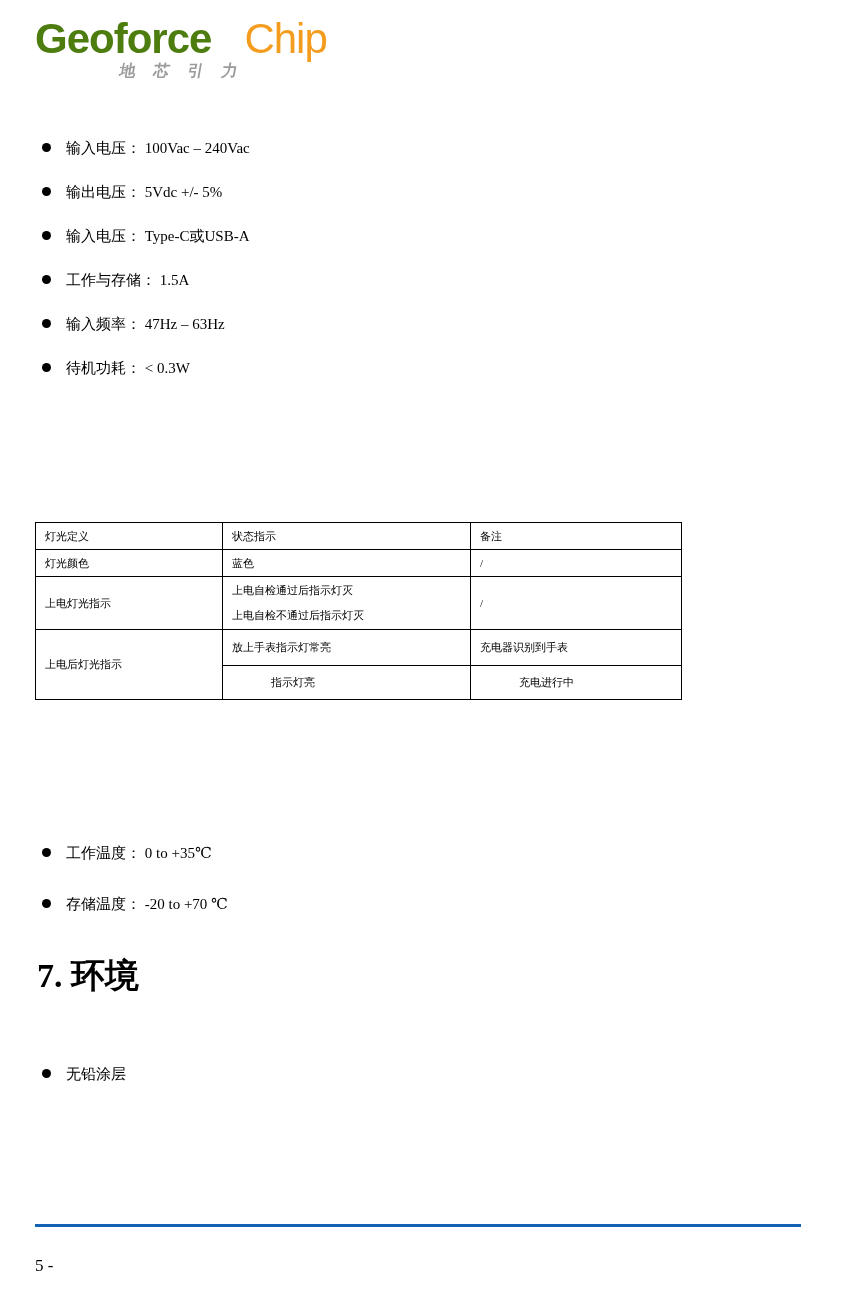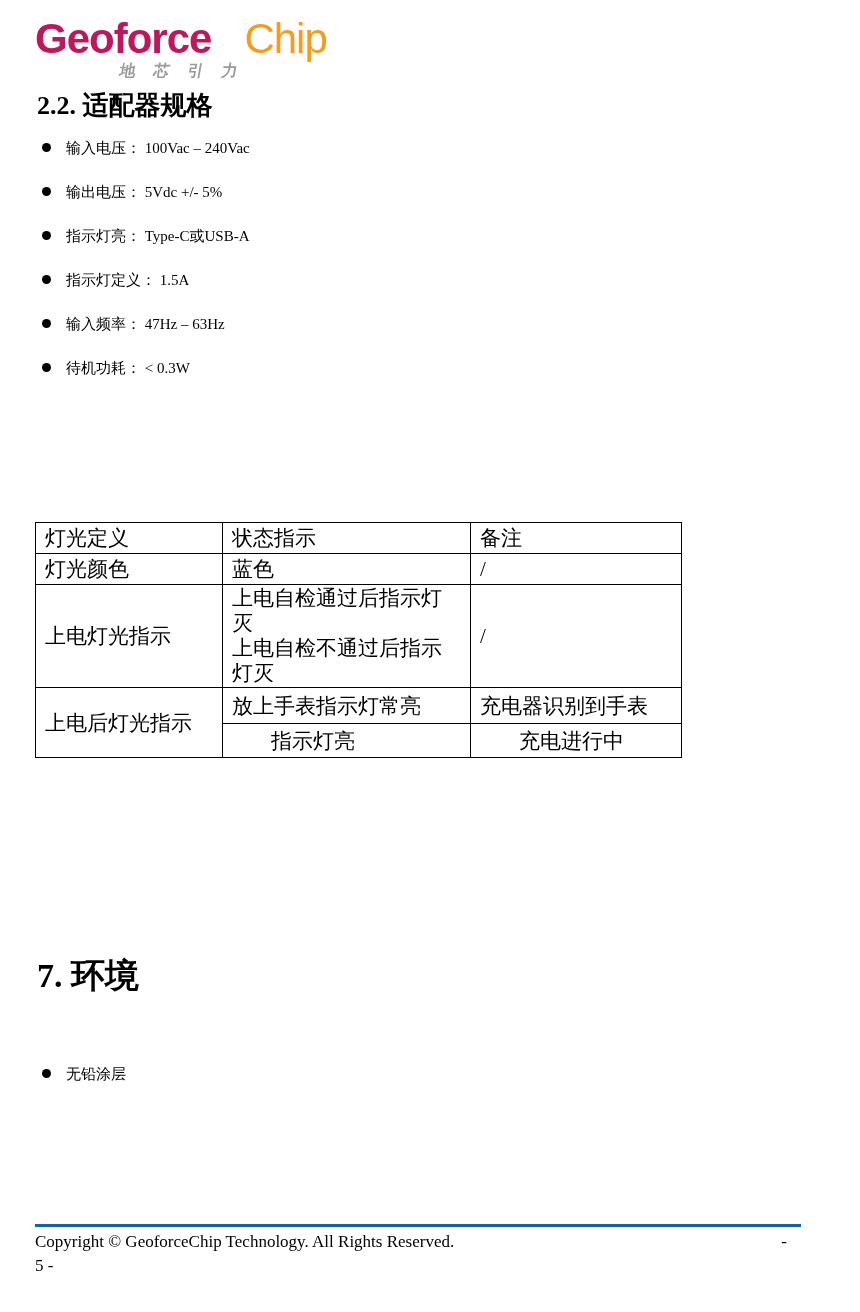--- a/index.html
+++ b/index.html
@@ -82,21 +82,21 @@
     background: #000000;
     margin: 5px 15px 0 0;
   }
 
   
   .spec-table {
     position: absolute;
     left: 35px;
     top: 522px;
     border-collapse: collapse;
-    font-size: 21px;
+    font-size: 11px;
     table-layout: fixed;
     border-radius: 19px;
   }
   .spec-table td {
     border: 1.5px solid #000000;
     padding: 1px 9px;
     vertical-align: middle;
     overflow: hidden;
   }
   .col-1 { width: 187px; }
@@ -137,41 +137,40 @@
     font-size: 17px;
     line-height: 24px;
   }
 </style>
 </head>
 <body>
 
 <div class="page">
 
   <div class="logo-line">
-    <span class="logo-primary" style="color: #be185d;">Geoforce</span><span class="logo-secondary" style="color: rgb(244, 156, 30);">Chip</span>
+    <span class="logo-primary" style="color: #4d7c0f;">Geoforce</span><span class="logo-secondary" style="color: rgb(244, 156, 30);">Chip</span>
   </div>
   <div class="logo-tagline" style="color: rgb(155, 155, 155);">地 芯 引 力</div>
 
-  <div class="heading-sub">2.2. 适配器规格</div>
   <div class="bullet-list" id="adapter-list">
     <div class="bullet-item">
       <span class="dot"></span>
       <span>输入电压： 100Vac – 240Vac</span>
     </div>
     <div class="bullet-item">
       <span class="dot"></span>
       <span>输出电压： 5Vdc +/- 5%</span>
     </div>
     <div class="bullet-item">
       <span class="dot"></span>
-      <span>指示灯亮： Type-C或USB-A</span>
-    </div>
-    <div class="bullet-item">
-      <span class="dot"></span>
-      <span>指示灯定义： 1.5A</span>
+      <span>输入电压： Type-C或USB-A</span>
+    </div>
+    <div class="bullet-item">
+      <span class="dot"></span>
+      <span>工作与存储： 1.5A</span>
     </div>
     <div class="bullet-item">
       <span class="dot"></span>
       <span>输入频率： 47Hz – 63Hz</span>
     </div>
     <div class="bullet-item">
       <span class="dot"></span>
       <span>待机功耗： &lt; 0.3W</span>
     </div>
   </div>
@@ -207,29 +206,35 @@
       <td>放上手表指示灯常亮</td>
       <td>充电器识别到手表</td>
     </tr>
     <tr class="row-4">
       <td>指示灯亮</td>
       <td>充电进行中</td>
     </tr>
   </tbody>
     </table>
 
+  <div class="bullet-list" id="storage-list">
+    <div class="bullet-item">
+      <span class="dot"></span>
+      <span>工作温度： 0 to +35℃</span>
+    </div>
+    <div class="bullet-item">
+      <span class="dot"></span>
+      <span>存储温度： -20 to +70 ℃</span>
+    </div>
+  </div>
 
   <div class="heading" id="heading-5">7. 环境</div>
   <div class="bullet-list" id="environment-list">
     <div class="bullet-item">
       <span class="dot"></span>
       <span>无铅涂层</span>
     </div>
   </div>
 
   <div class="footer-rule" style="background: rgb(18, 97, 181);"></div>
-  <div class="footer-line1">
-    <span>Copyright © GeoforceChip Technology. All Rights Reserved.</span>
-    <span class="footer-dash">-</span>
-  </div>
   <div class="footer-line2">5 -</div>
 
 </div>
 
 </body></html>

